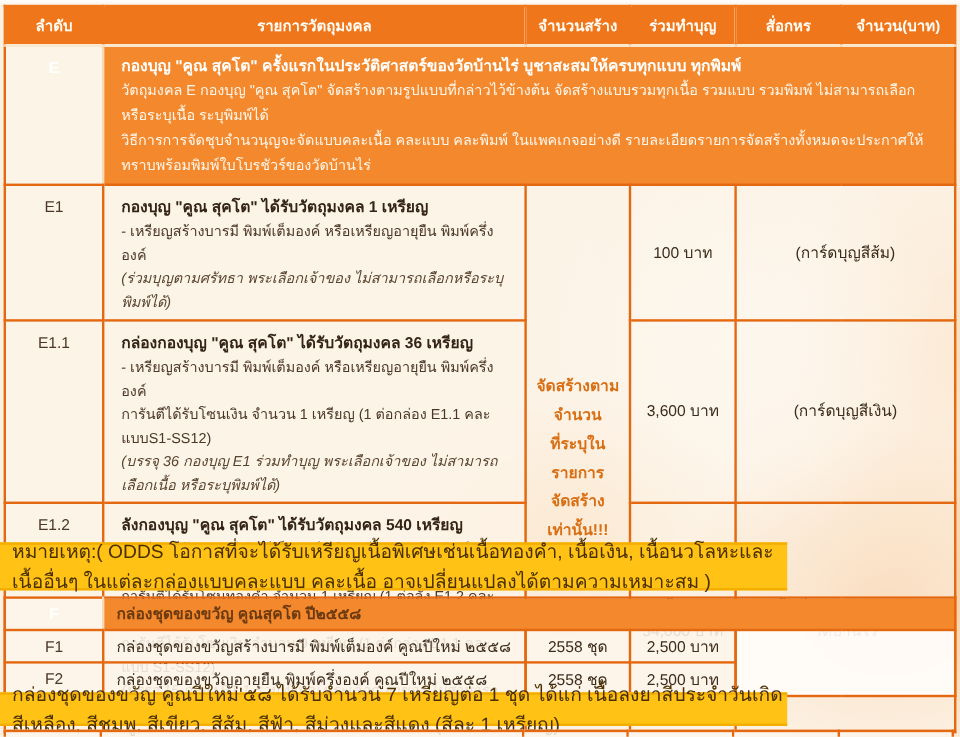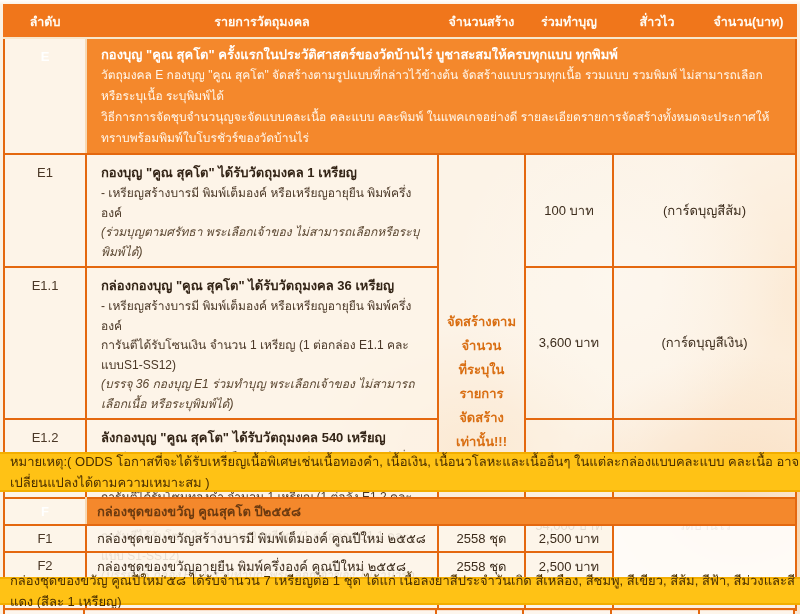--- a/index.html
+++ b/index.html
@@ -70,24 +70,24 @@
     background:rgba(253,245,233,.88);vertical-align:middle;padding:2px 10px;
     color:#3C2C1C;font-size:13px;
   }
   td.gqty,td.gprice{
     background:rgba(253,245,233,.88);text-align:center;vertical-align:middle;
     color:#3C2C1C;font-size:13px;
   }
   td.gempty{background:rgba(255,252,248,.92);}
   
   .band{
-    position:absolute;left:0;width:800px;background:#FFC215;
+    position:absolute;left:0;width:656px;background:#FFC215;
     border-top:2px solid #F3AE00;border-bottom:2px solid #F3AE00;
     display:flex;align-items:center;box-sizing:border-box;
-    color:#4A2F00;font-size:13px;padding-left:10px;
+    color:#4A2F00;font-size:16px;padding-left:10px;
   }
   .band1{top:452px;height:40px;}
   .band2{top:577px;height:28px;}
   
   .stub{position:absolute;left:3px;top:608px;width:792px;height:20px;display:flex;}
   .stub .scell{
     box-sizing:border-box;border:2px solid #E4680F;border-left:none;
     background:rgba(253,247,238,.85);height:20px;
   }
   .stub .scell:first-child{border-left:2px solid #E4680F;}
@@ -105,21 +105,21 @@
       <col style="width:88px">
         <col style="width:88px">
         <col style="width:95px">
     </colgroup>
     <thead>
       <tr class="h-head">
         <th>ลำดับ</th>
         <th>รายการวัตถุมงคล</th>
         <th>จำนวนสร้าง</th>
         <th>ร่วมทำบุญ</th>
-        <th>สั่าวไว</th>
+        <th>สั่อกหร</th>
         <th>จำนวน(บาท)</th>
       </tr>
     </thead>
     <tbody>
       <tr class="orange-row h-e">
         <td class="id">E</td>
         <td class="edesc" colspan="5">
           <div class="etitle">กองบุญ "คูณ สุคโต" ครั้งแรกในประวัติศาสตร์ของวัดบ้านไร่ บูชาสะสมให้ครบทุกแบบ ทุกพิมพ์</div>
           <div class="ebody">วัตถุมงคล E กองบุญ "คูณ สุคโต" จัดสร้างตามรูปแบบที่กล่าวไว้ข้างต้น จัดสร้างแบบรวมทุกเนื้อ รวมแบบ รวมพิมพ์ ไม่สามารถเลือกหรือระบุเนื้อ ระบุพิมพ์ได้</div>
           <div class="ebody">วิธีการการจัดชุบจำนวนุญจะจัดแบบคละเนื้อ คละแบบ คละพิมพ์ ในแพคเกจอย่างดี รายละเอียดรายการจัดสร้างทั้งหมดจะประกาศให้ทราบพร้อมพิมพ์ใบโบรชัวร์ของวัดบ้านไร่</div>

